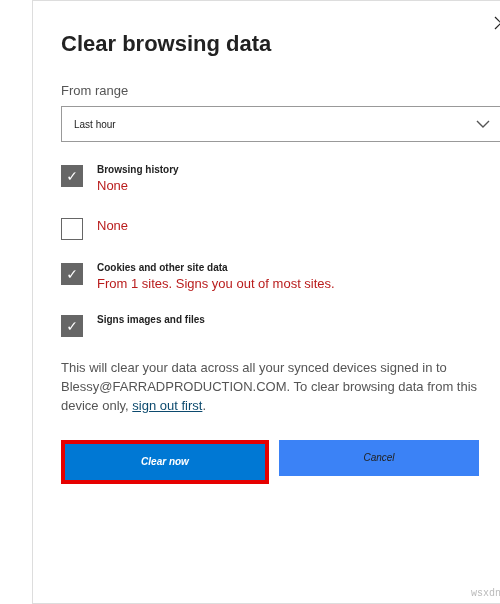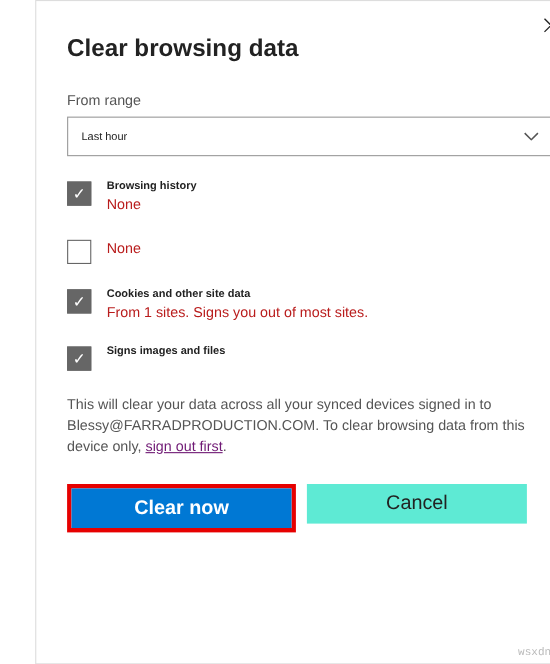--- a/index.html
+++ b/index.html
@@ -125,49 +125,50 @@
       border-radius: 4px;
     }
     .info-text {
       font-size: 13px;
       color: #555;
       line-height: 1.45;
       margin-top: 6px;
       margin-bottom: 24px;
     }
     .info-text a {
-      color: #701a75;
+      color: #0c4a6e;
       text-decoration: underline;
       cursor: pointer;
     }
     .button-row {
       display: flex;
       gap: 10px;
     }
     .btn-highlight-wrap {
       border: 4px solid #e60000;
       display: inline-block;
     }
     .btn {
       height: 36px;
       width: 200px;
       border: none;
-      font-size: 18px;
+      font-size: 10px;
       cursor: pointer;
       display: flex;
       align-items: center;
       justify-content: center;
+      font-style: italic;
     }
     .btn-primary {
       background: #0078d4;
       color: #fff;
       font-weight: 600;
     }
     .btn-secondary {
-      background: #5eead4;
+      background: #3b82f6;
       color: #222;
     }
     .watermark {
       position: absolute;
       bottom: 4px;
       right: 6px;
       font-size: 10px;
       color: #bbb;
       font-family: Liberation Mono, monospace;
     }

